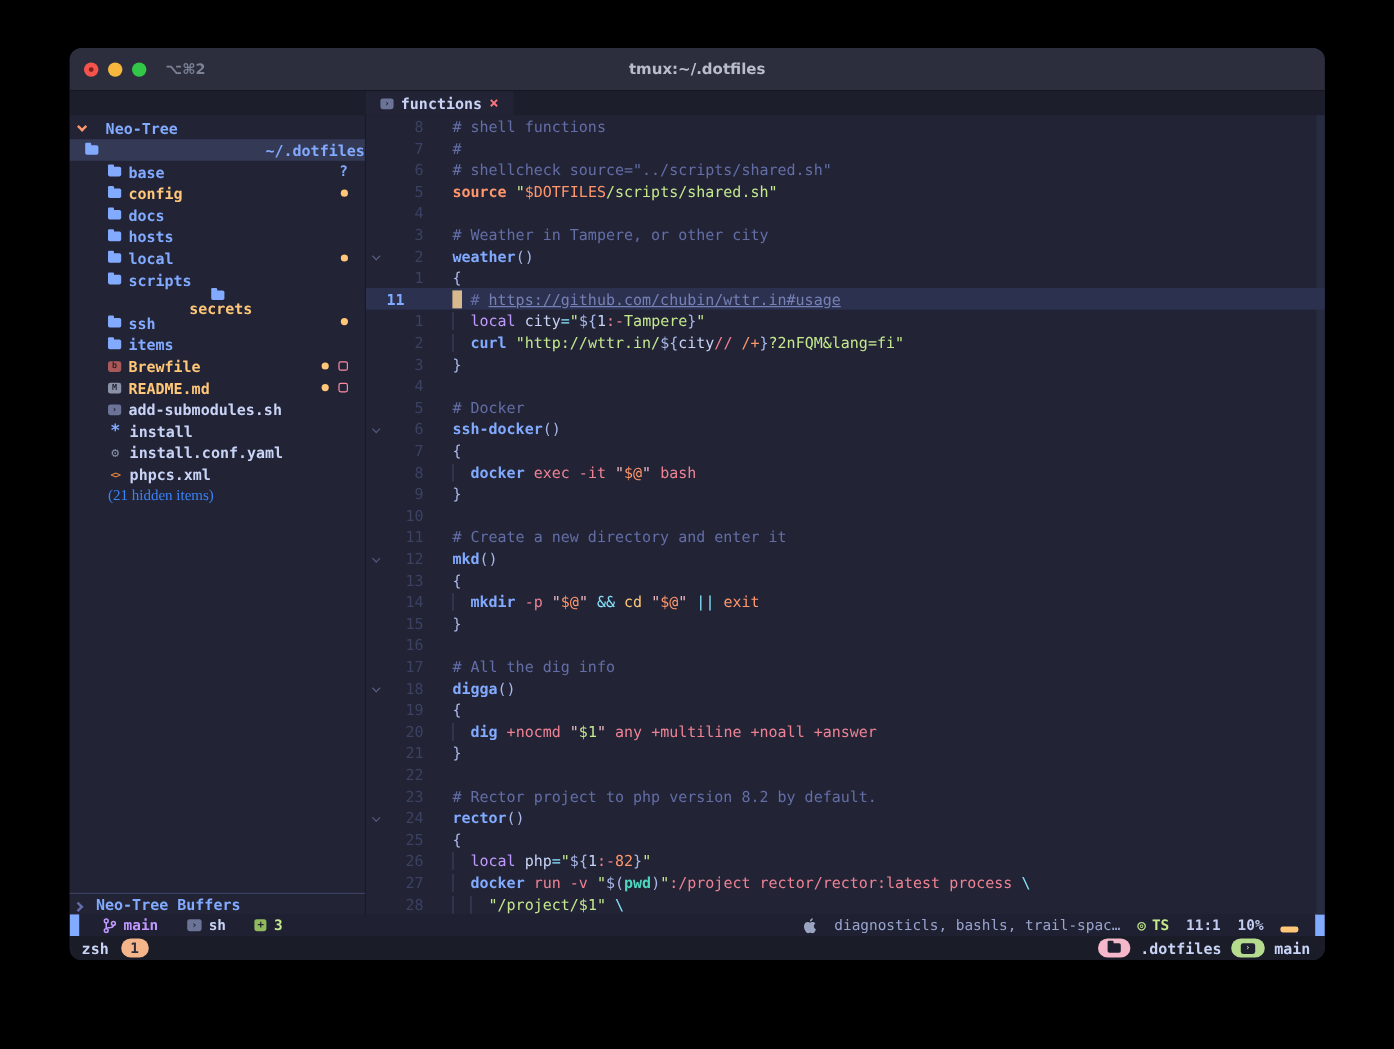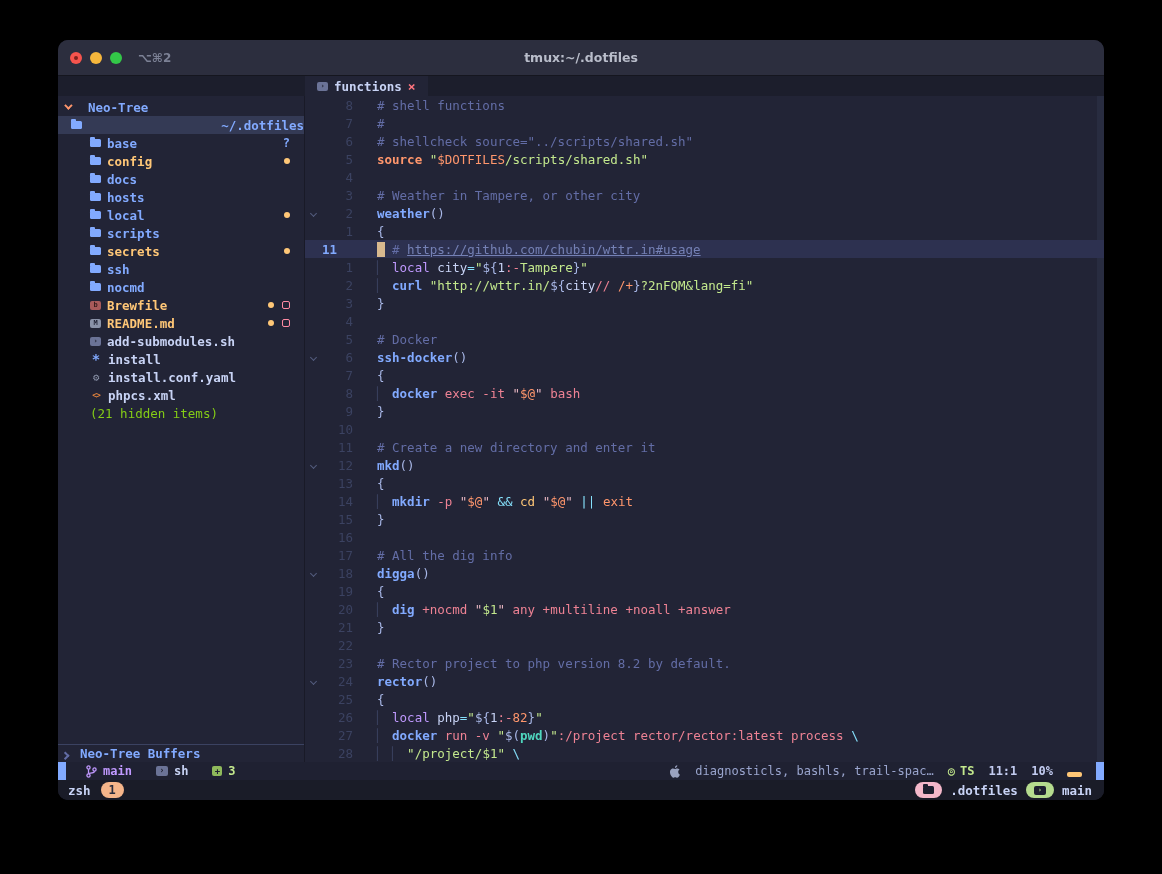--- a/index.html
+++ b/index.html
@@ -36,21 +36,21 @@
   .sidebar { width:247px; flex:none; background:#222436; border-right:1px solid #191a27;
              display:flex; flex-direction:column; font-size:12.5px; }
   .tree { padding-top:2px; }
   .t-row { height:18px; display:flex; align-items:center; white-space:nowrap; }
   .t-row.selected { background:#343a55; }
   .t-label { font-weight:700; margin-left:6px; }
   .t-label.nobold { font-weight:400; margin-left:0; }
   .badges { margin-left:auto; margin-right:14px; display:flex; align-items:center; gap:8px; }
 
   .c-blue { color:#82aaff; } .c-yellow { color:#ffc777; } .c-fg { color:#c8d3f5; }
-  .c-comment { color:#84cc16; } .c-orange { color:#ff966c; }
+  .c-comment { color:#3b82f6;font-family:Liberation Serif, serif; } .c-orange { color:#ff966c; }
 
   .chev { display:inline-block; width:6px; height:6px; border-right:2px solid currentColor;
           border-bottom:2px solid currentColor; }
   .chev.down { transform:rotate(45deg) translateY(-2px); }
   .chev.right { transform:rotate(-45deg) translateX(-1px); }
 
   .folder-ic { display:inline-block; width:11px; height:8px; border-radius:1.5px;
                background:#82aaff; position:relative; flex:none; }
   .folder-ic::before { content:""; position:absolute; top:-2px; left:0; width:5px; height:3px;
                border-radius:1px 1px 0 0; background:inherit; }
@@ -186,34 +186,34 @@
             <span class="folder-ic"></span>
             <span class="t-label c-blue">local</span>
             <span class="badges">
               <span class="badge-dot"></span>
             </span>
           </div>
           <div class="t-row" style="padding-left: 32px;">
             <span class="folder-ic"></span>
             <span class="t-label c-blue">scripts</span>
           </div>
-          <div class="t-row" style="padding-left: 32px;">
+          <div class="t-row" style=" flex-direction: column;">
             <span class="folder-ic"></span>
             <span class="t-label c-yellow">secrets</span>
             <span class="badges">
               <span class="badge-dot"></span>
             </span>
           </div>
           <div class="t-row" style="padding-left: 32px;">
             <span class="folder-ic"></span>
             <span class="t-label c-blue">ssh</span>
           </div>
           <div class="t-row" style="padding-left: 32px;">
             <span class="folder-ic"></span>
-            <span class="t-label c-blue">nocmd</span>
+            <span class="t-label c-blue">items</span>
           </div>
           <div class="t-row" style="padding-left: 32px;">
             <span class="box-ic brew-ic">b</span>
             <span class="t-label c-yellow">Brewfile</span>
             <span class="badges">
               <span class="badge-dot"></span>
               <span class="badge-sq"></span>
             </span>
           </div>
           <div class="t-row" style="padding-left: 32px;">

